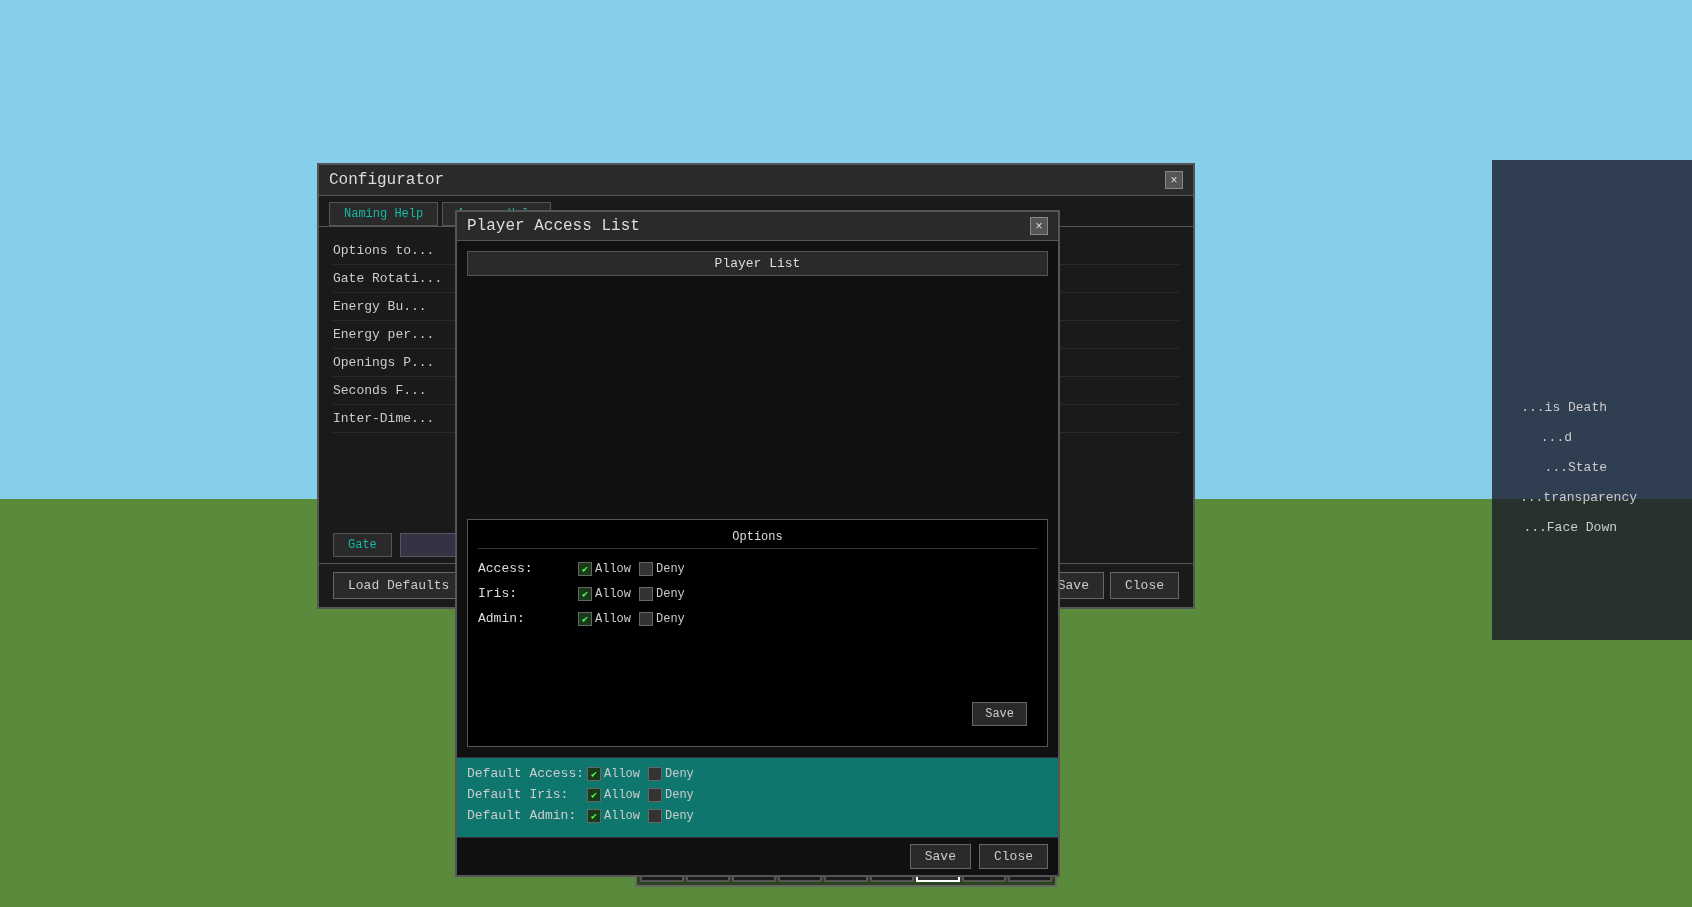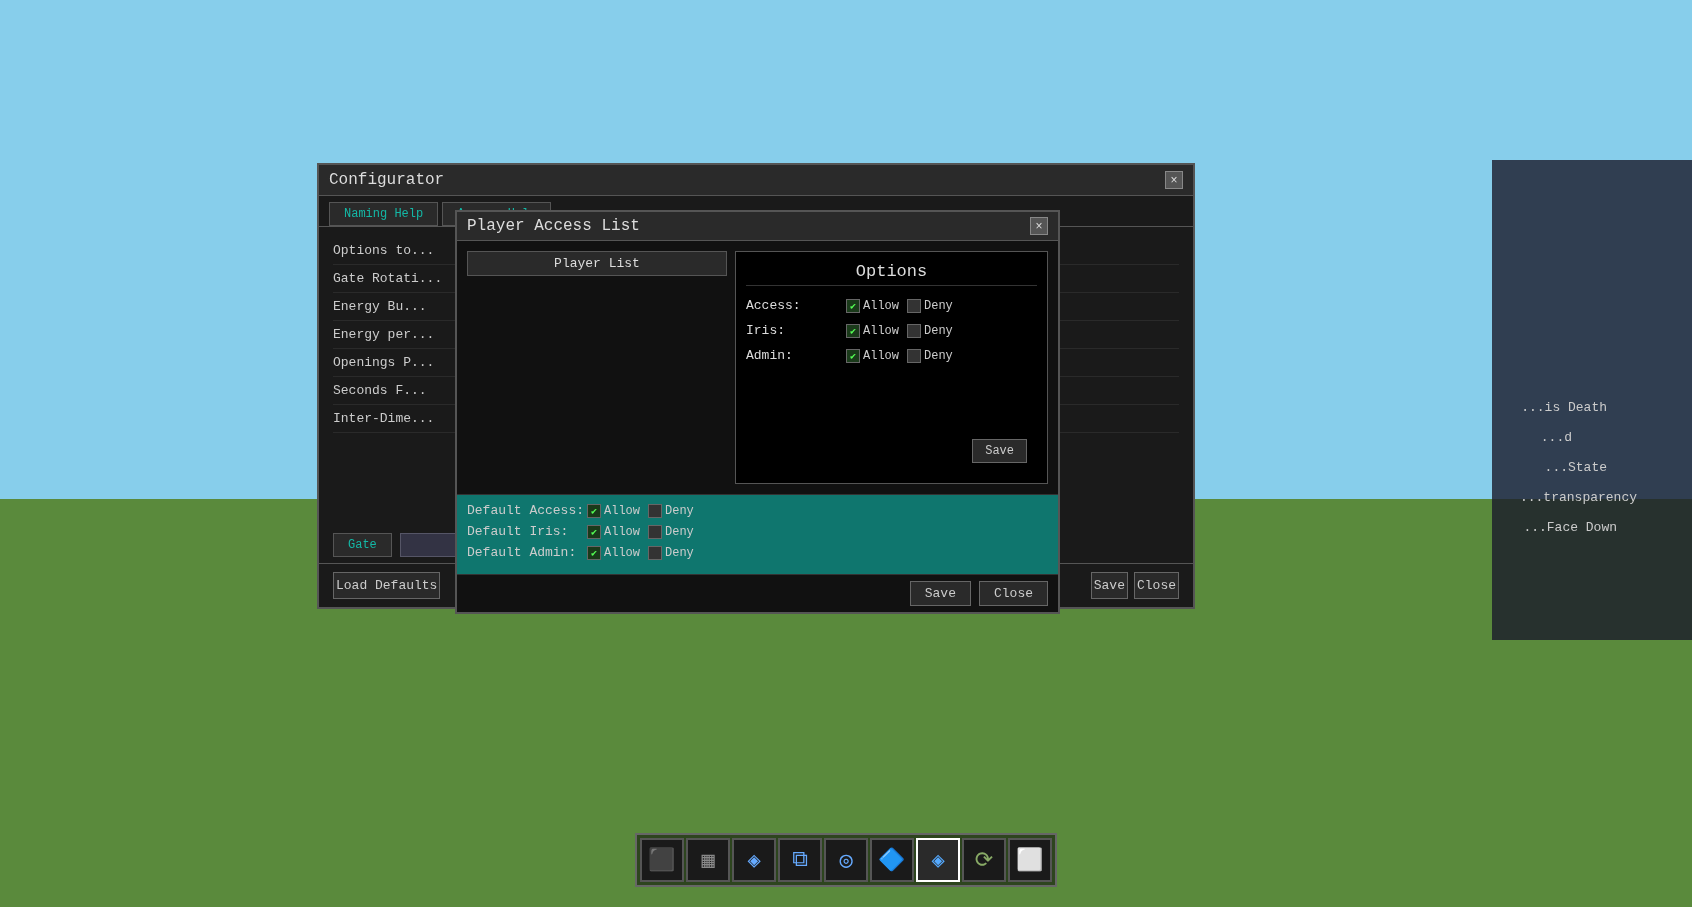--- a/index.html
+++ b/index.html
@@ -93,21 +93,21 @@
       justify-content: space-between;
       padding: 8px 14px;
       border-top: 1px solid #555;
       background: #1a1a1a;
     }
 
     .load-defaults-btn, .save-btn, .close-btn {
       background: #2a2a2a;
       border: 1px solid #666;
       color: #ccc;
-      padding: 5px 2px;
+      padding: 5px 14px;
       font-size: 13px;
       cursor: pointer;
       font-family: 'Courier New', monospace;
     }
 
     .gate-address {
       font-size: 13px;
       color: #ccc;
     }
 
@@ -133,20 +133,21 @@
       align-items: center;
       justify-content: space-between;
       padding: 5px 10px;
       border-bottom: 1px solid #555;
     }
 
     .pal-body {
       display: flex;
       padding: 10px;
       gap: 8px;
+      flex-direction: column;
     }
 
     
     .player-list-section {
       flex: 0 0 260px;
       display: flex;
       flex-direction: column;
     }
 
     .player-list-header {
@@ -210,21 +211,21 @@
     
     .options-section {
       flex: 1;
       border: 1px solid #555;
       padding: 10px;
       background: #000;
     }
 
     .options-header {
       text-align: center;
-      font-size: 17px;
+      font-size: 12px;
       color: #ddd;
       margin-bottom: 12px;
       padding-bottom: 4px;
       border-bottom: 1px solid #333;
     }
 
     .option-row {
       display: flex;
       align-items: center;
       margin-bottom: 10px;

